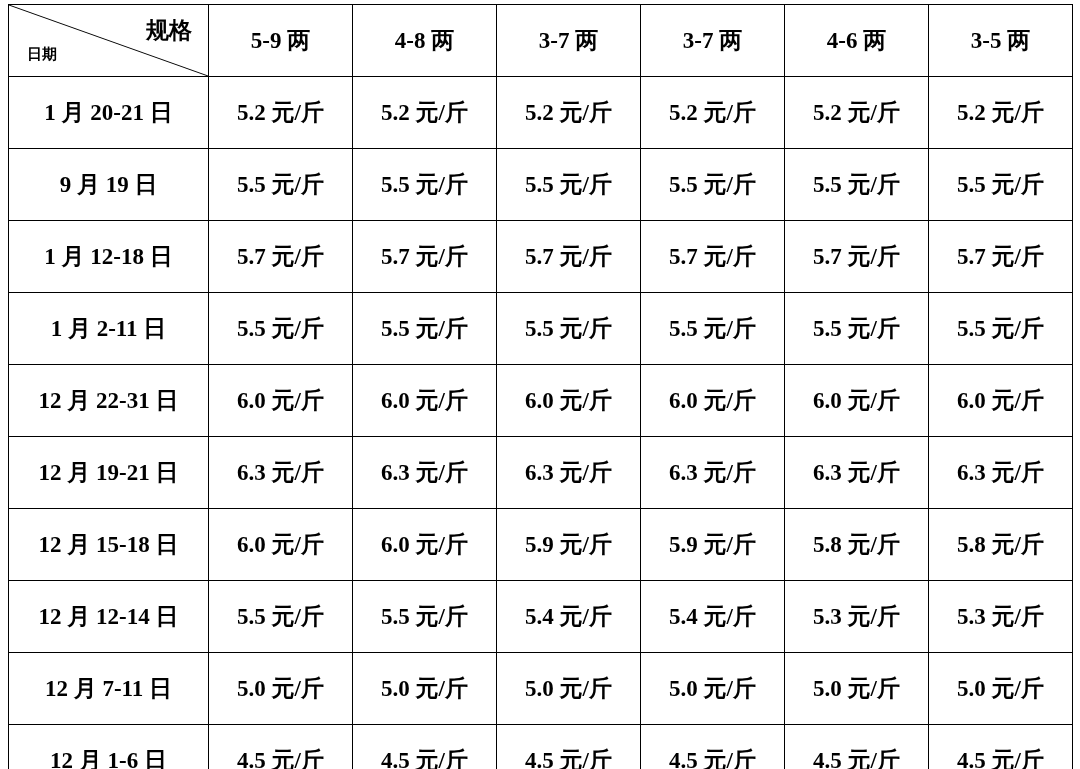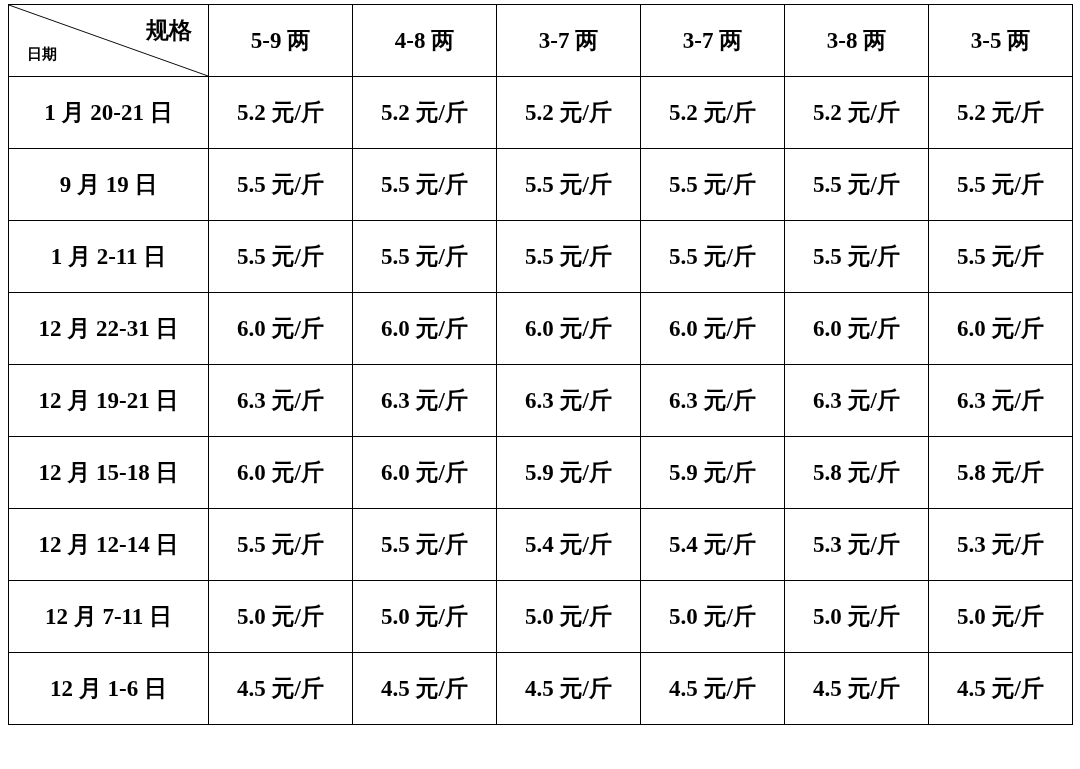--- a/index.html
+++ b/index.html
@@ -100,21 +100,21 @@
           <svg class="diag" viewBox="0 0 200 130" preserveAspectRatio="none">
             <line x1="0" y1="0" x2="200" y2="130" stroke="#000000" stroke-width="1.4"></line>
           </svg>
           <span class="spec-label">规格</span>
           <span class="date-label">日期</span>
         </td>
         <td class="spec-head">5-9 两</td>
         <td class="spec-head">4-8 两</td>
         <td class="spec-head">3-7 两</td>
         <td class="spec-head">3-7 两</td>
-        <td class="spec-head">3-8 两</td>
+        <td class="spec-head">4-6 两</td>
         <td class="spec-head">3-5 两</td>
       </tr>
 
       <tr>
         <td class="date-cell">1 月 20-21 日</td>
         <td class="price-cell">5.2 元/斤</td>
         <td class="price-cell">5.2 元/斤</td>
         <td class="price-cell">5.2 元/斤</td>
         <td class="price-cell">5.2 元/斤</td>
         <td class="price-cell">5.2 元/斤</td>
@@ -124,20 +124,29 @@
       <tr>
         <td class="date-cell">9 月 19 日</td>
         <td class="price-cell">5.5 元/斤</td>
         <td class="price-cell">5.5 元/斤</td>
         <td class="price-cell">5.5 元/斤</td>
         <td class="price-cell">5.5 元/斤</td>
         <td class="price-cell">5.5 元/斤</td>
         <td class="price-cell">5.5 元/斤</td>
       </tr>
 
+      <tr>
+        <td class="date-cell">1 月 12-18 日</td>
+        <td class="price-cell">5.7 元/斤</td>
+        <td class="price-cell">5.7 元/斤</td>
+        <td class="price-cell">5.7 元/斤</td>
+        <td class="price-cell">5.7 元/斤</td>
+        <td class="price-cell">5.7 元/斤</td>
+        <td class="price-cell">5.7 元/斤</td>
+      </tr>
 
       <tr>
         <td class="date-cell">1 月 2-11 日</td>
         <td class="price-cell">5.5 元/斤</td>
         <td class="price-cell">5.5 元/斤</td>
         <td class="price-cell">5.5 元/斤</td>
         <td class="price-cell">5.5 元/斤</td>
         <td class="price-cell">5.5 元/斤</td>
         <td class="price-cell">5.5 元/斤</td>
       </tr>

